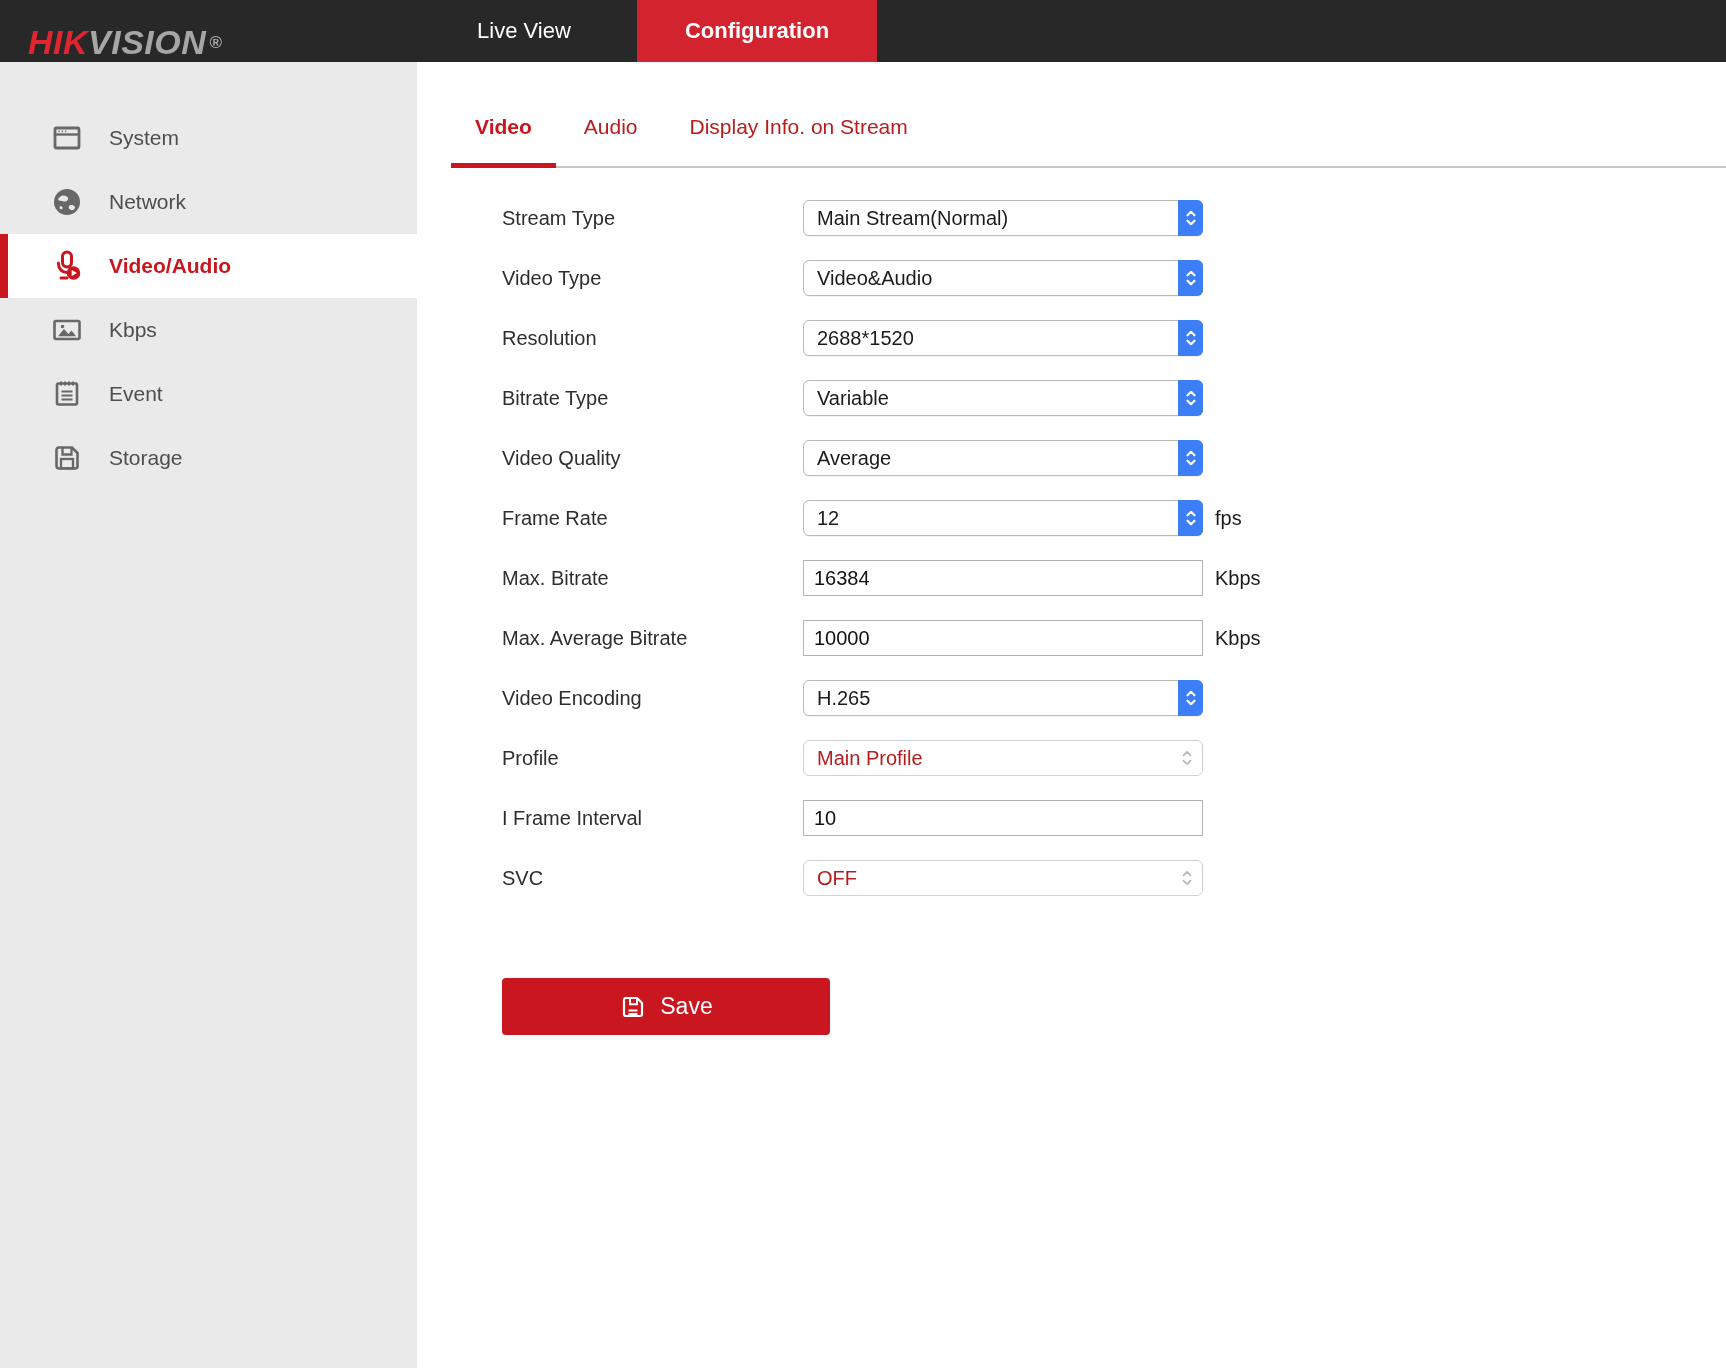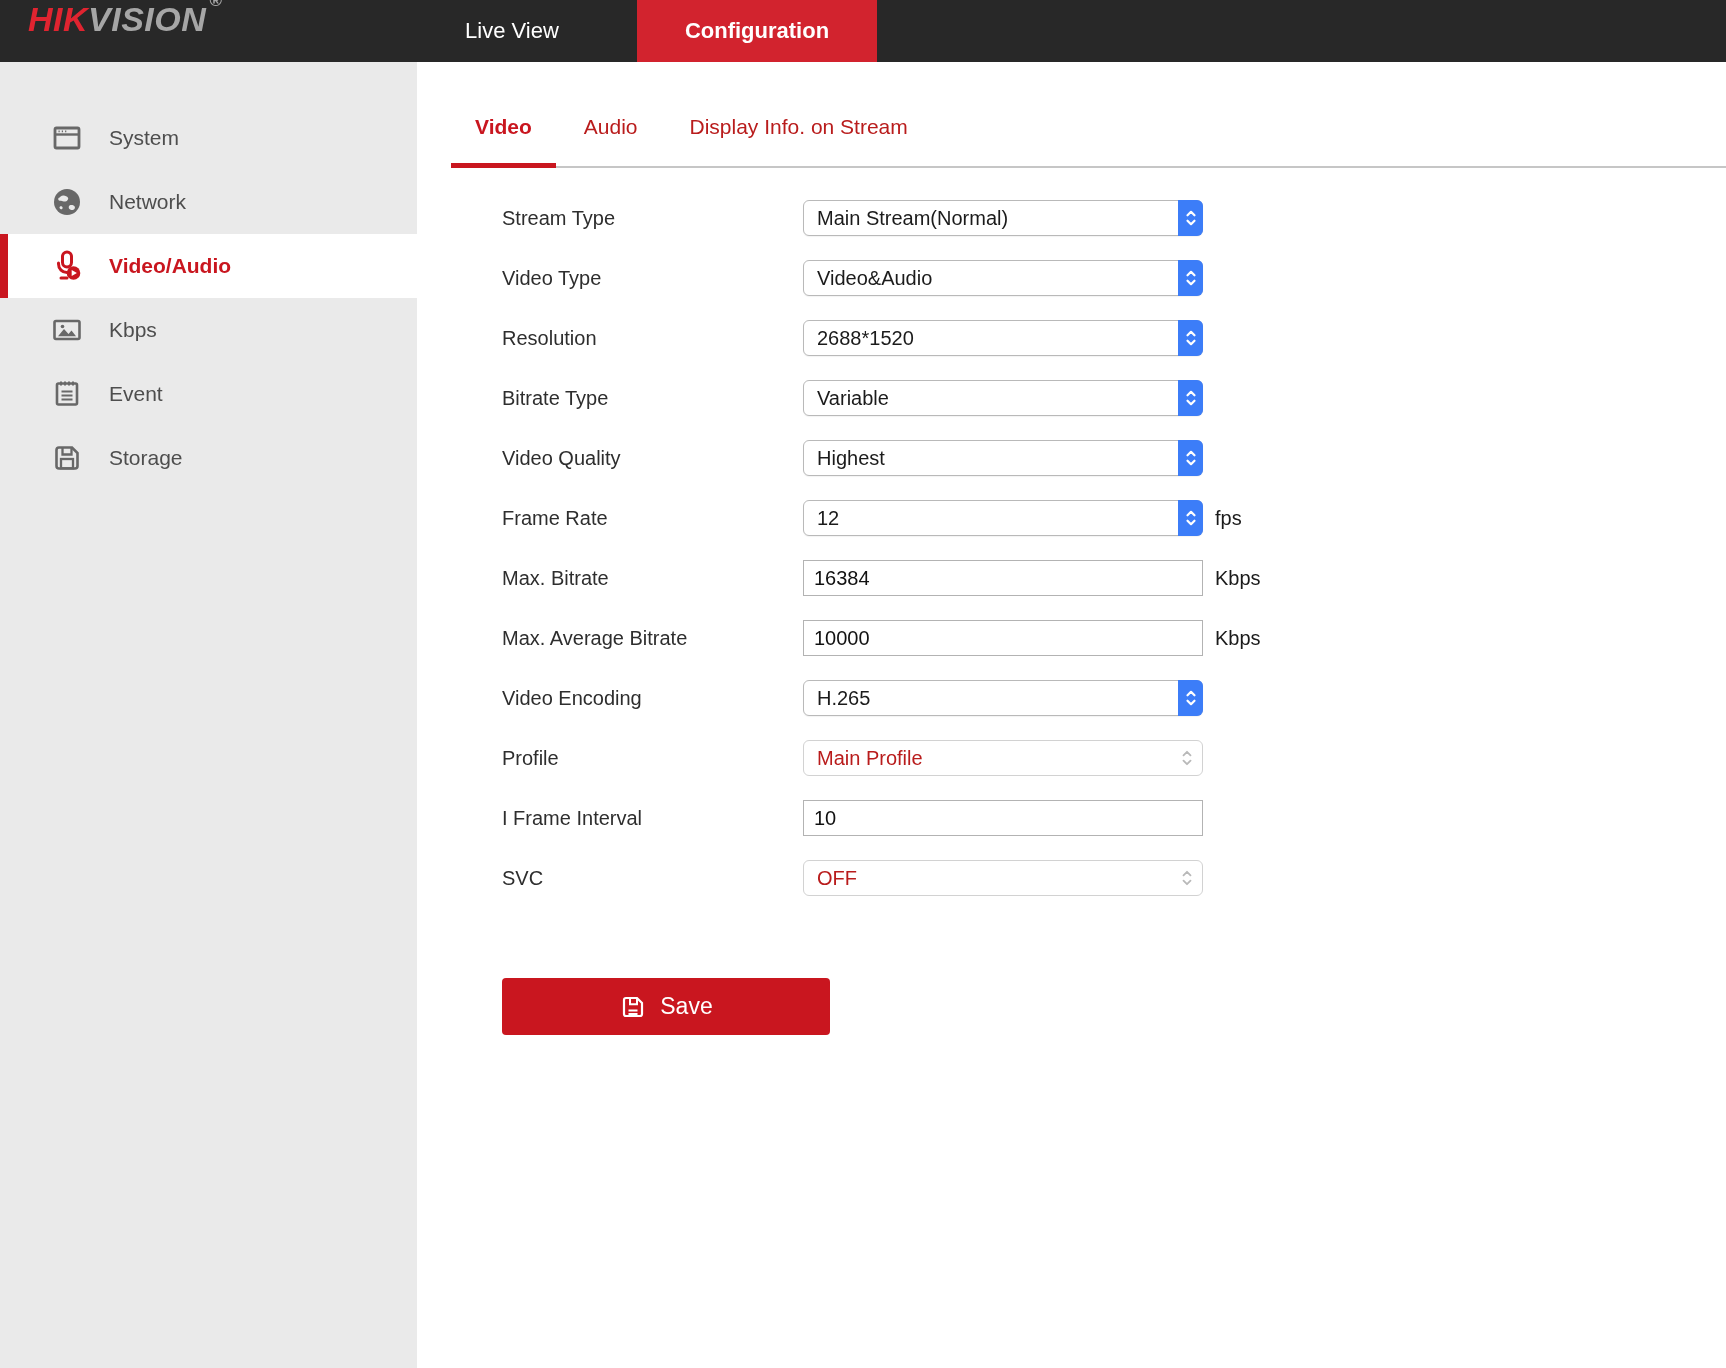--- a/index.html
+++ b/index.html
@@ -11,35 +11,35 @@
     overflow: hidden;
   }
 
   
   .header {
     position: absolute; left: 0; top: 0; width: 1726px; height: 62px;
     background: #282828;
   }
   .logo {
     position: absolute; left: 28px; top: 0; height: 62px;
-    display: flex; align-items: flex-start;
+    display: flex; align-items: flex-end;
     font-style: italic; font-weight: bold; font-size: 34px; letter-spacing: 0.5px;
     user-select: none;
   }
   .logo-hik { color: #e02430; }
   .logo-vision { color: #a6a6a6; }
   .logo-reg {
     color: #a6a6a6; font-size: 17px; font-weight: bold;
     transform: translateY(-9px); margin-left: 3px;
   }
   .nav-item {
     position: absolute; top: 0; height: 62px; line-height: 62px;
     text-align: center; color: #ffffff; font-size: 22px; cursor: pointer;
   }
-  .nav-live { left: 407px; width: 210px; }
+  .nav-live { left: 419px; width: 210px; }
   .nav-config { left: 637px; width: 240px; font-weight: bold; background: #d2232e; }
 
   
   .sidebar {
     position: absolute; left: 0; top: 62px; width: 417px; height: 1306px;
     background: #eaeaea; padding-top: 44px;
   }
   .side-item {
     height: 64px; display: flex; align-items: center;
     padding-left: 50px; cursor: pointer; position: relative;
@@ -267,21 +267,21 @@
               </svg>
           </span>
         </div>
       </div>
     </div>
 
     <div class="frow">
       <div class="flabel">Video Quality</div>
       <div class="fctrl">
         <div class="sel">
-          <span class="sel-txt">Highest</span>
+          <span class="sel-txt">Average</span>
           <span class="spin">
             <svg width="12" height="20" viewBox="0 0 12 20" fill="none" stroke="#fff" stroke-width="2.2" stroke-linecap="round" stroke-linejoin="round">
                 <path d="M2.5 7.3L6 3.8l3.5 3.5"></path>
                 <path d="M2.5 12.7L6 16.2l3.5-3.5"></path>
               </svg>
           </span>
         </div>
       </div>
     </div>
 

